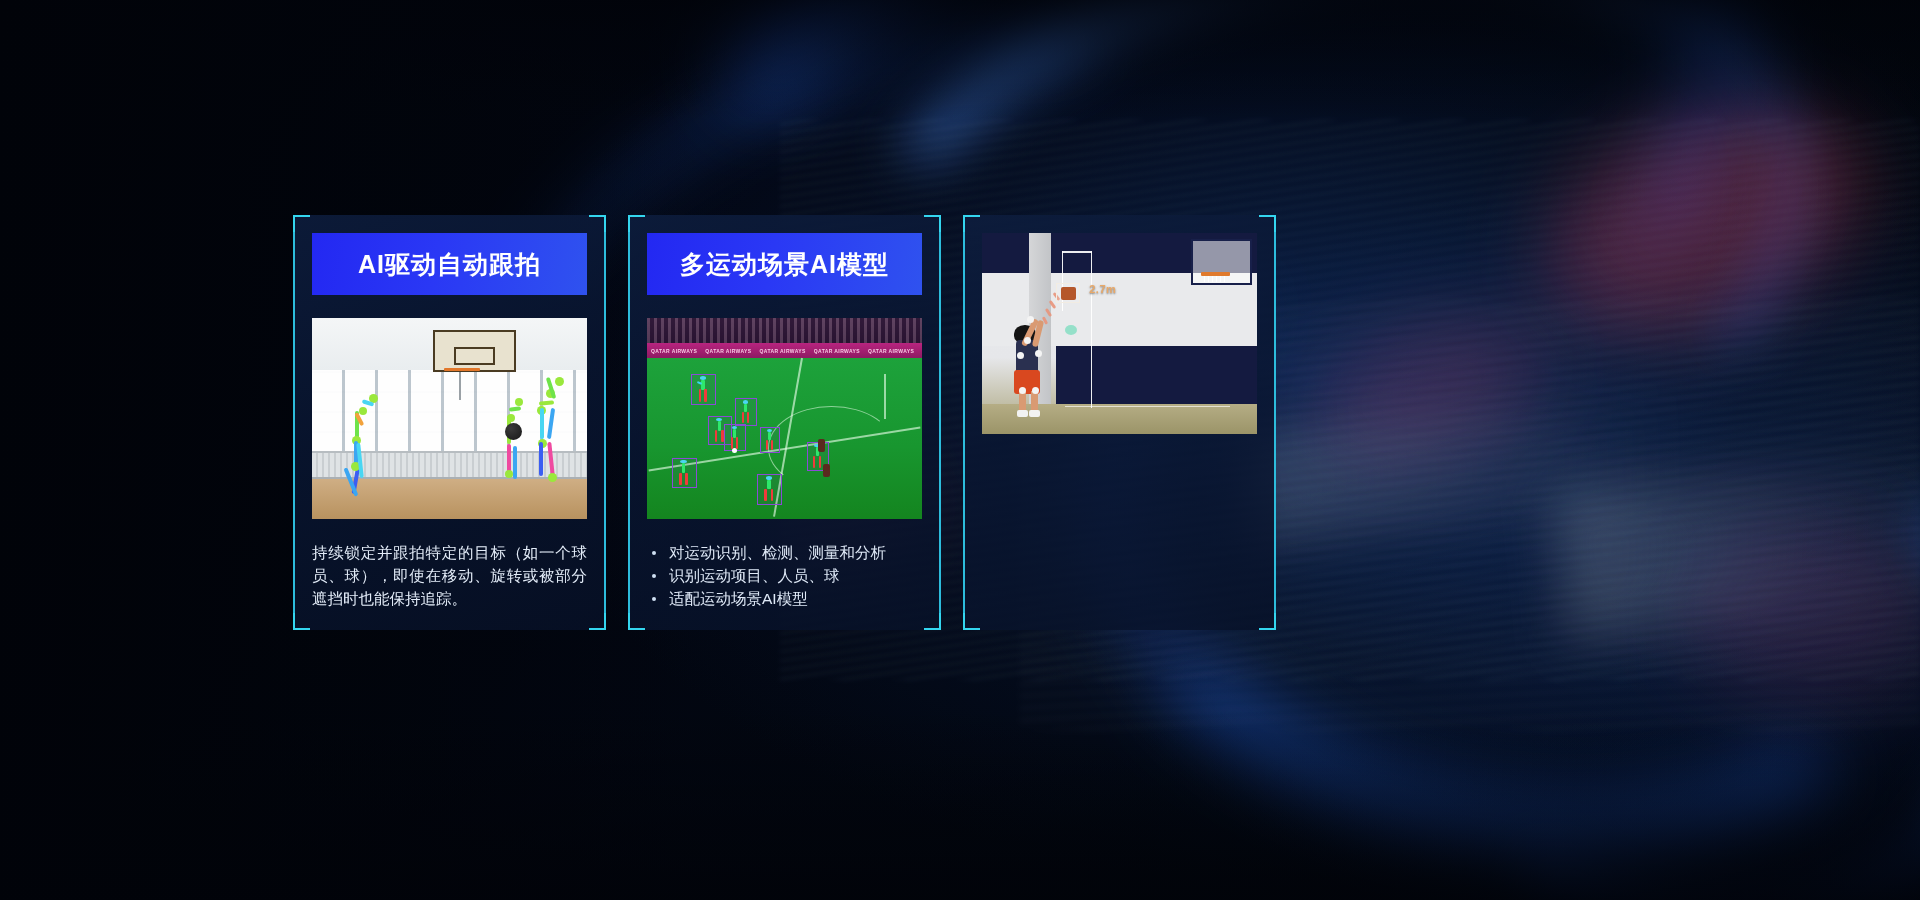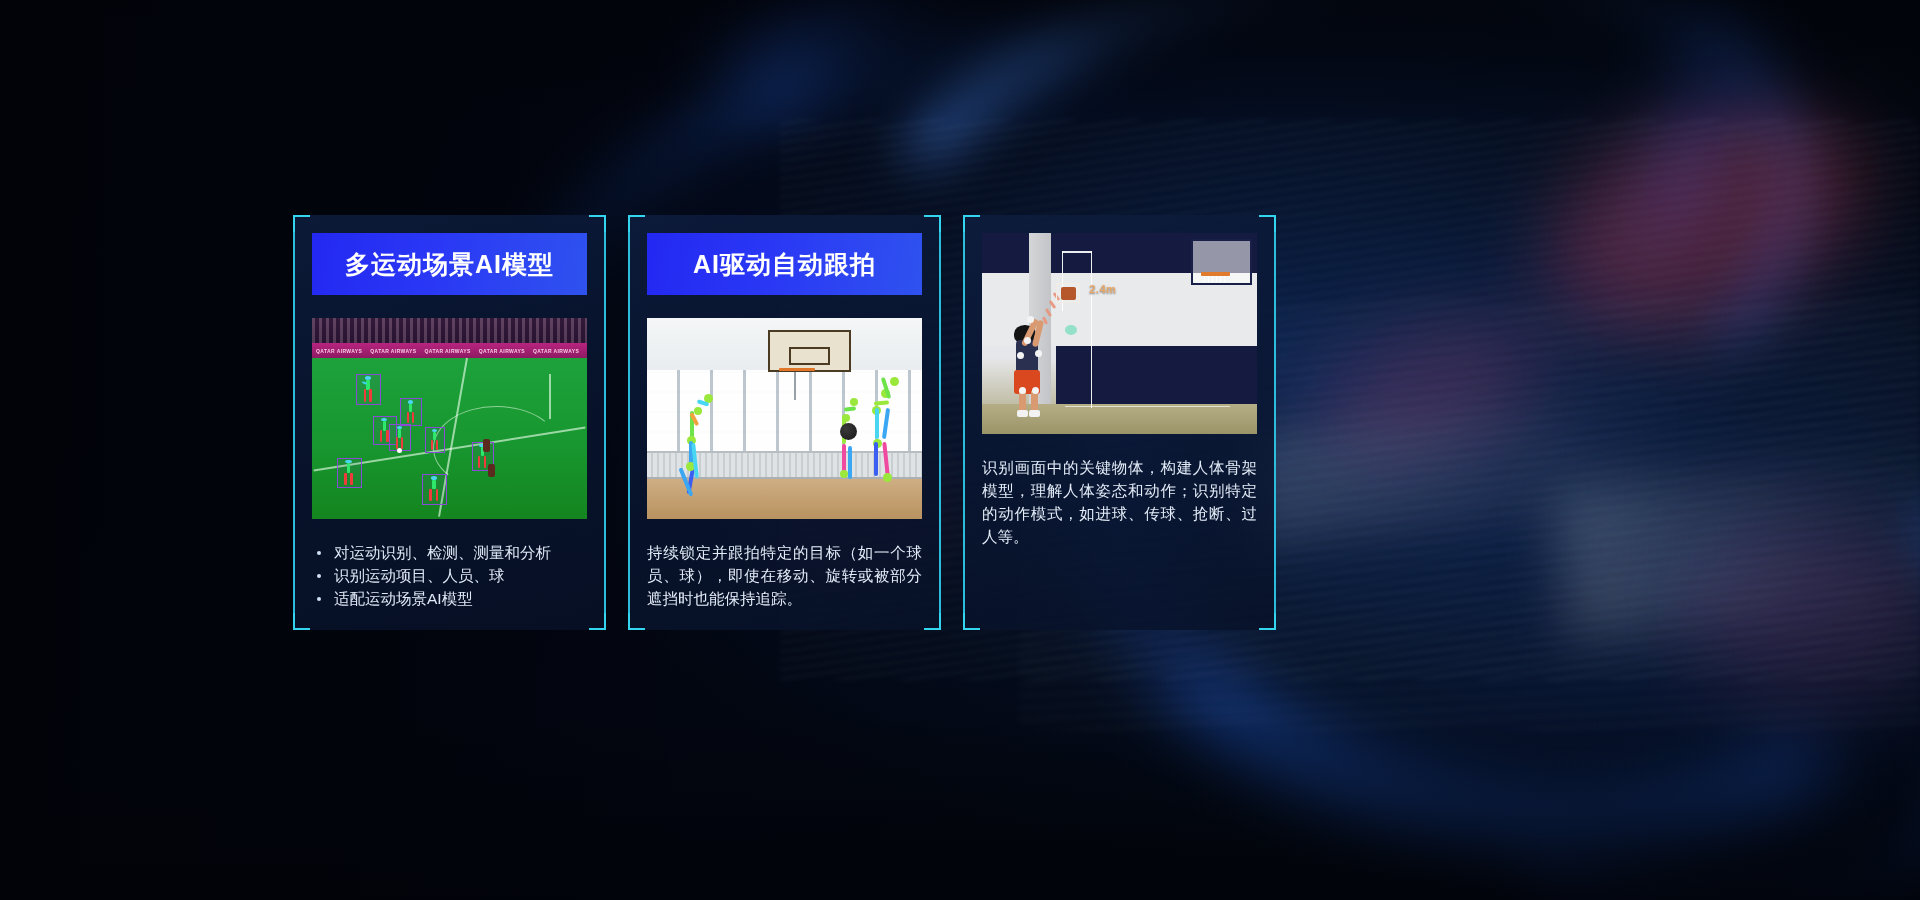--- a/index.html
+++ b/index.html
@@ -327,116 +327,20 @@
     <div class="card">
       <span class="corner c-tl"></span>
       <span class="corner c-tr"></span>
       <span class="corner c-bl"></span>
       <span class="corner c-br"></span>
       <span class="rail rail-l"></span>
       <span class="rail rail-r"></span>
 
       <div class="card-inner">
         <div class="title-bar">
-          <span class="title-text">多运动场景AI模型</span>
-        </div>
-
-        <div class="thumb t1">
-          <div class="crowd"></div>
-          <div class="adboard">
-            <span>QATAR AIRWAYS</span>
-            <span>QATAR AIRWAYS</span>
-            <span>QATAR AIRWAYS</span>
-            <span>QATAR AIRWAYS</span>
-            <span>QATAR AIRWAYS</span>
-            <span>QATAR AIRWAYS</span>
-
-          </div>
-          <div class="pitch">
-            <span class="line" style="left:56%;top:0;width:2px;height:100%;transform:rotate(10deg);transform-origin:top;"></span>
-            <span class="line" style="left:0;top:56%;width:100%;height:2px;transform:rotate(-9deg);"></span>
-            <span class="arc" style="left:44%;top:30%;width:46%;height:52%;"></span>
-            <span class="line" style="left:86%;top:10%;width:2px;height:28%;"></span>
-
-            <span class="det" style="left:16%;top:10%;width:9%;height:19%;">
-              <span class="head" style="left:36%;top:4%;width:26%;height:12%;"></span>
-              <span class="lim" style="left:40%;top:16%;width:16%;height:34%;background:#2ee86b;"></span>
-              <span class="lim" style="left:30%;top:48%;width:10%;height:44%;background:#f03b3b;"></span>
-              <span class="lim" style="left:54%;top:48%;width:10%;height:44%;background:#f03b3b;"></span>
-              <span class="lim" style="left:22%;top:24%;width:24%;height:7%;background:#3bd6f0;transform:rotate(24deg);"></span>
-            </span>
-            <span class="det" style="left:32%;top:25%;width:8%;height:17%;">
-              <span class="head" style="left:36%;top:4%;width:26%;height:13%;"></span>
-              <span class="lim" style="left:40%;top:17%;width:16%;height:33%;background:#2ee86b;"></span>
-              <span class="lim" style="left:28%;top:48%;width:11%;height:45%;background:#f03b3b;"></span>
-              <span class="lim" style="left:56%;top:48%;width:11%;height:45%;background:#f03b3b;"></span>
-            </span>
-            <span class="det" style="left:22%;top:36%;width:9%;height:18%;">
-              <span class="head" style="left:34%;top:3%;width:27%;height:13%;"></span>
-              <span class="lim" style="left:40%;top:16%;width:16%;height:34%;background:#2ee86b;"></span>
-              <span class="lim" style="left:28%;top:48%;width:11%;height:45%;background:#f03b3b;"></span>
-              <span class="lim" style="left:56%;top:48%;width:11%;height:45%;background:#f03b3b;"></span>
-            </span>
-            <span class="det" style="left:28%;top:41%;width:8%;height:17%;">
-              <span class="head" style="left:36%;top:4%;width:26%;height:13%;"></span>
-              <span class="lim" style="left:40%;top:17%;width:16%;height:33%;background:#2ee86b;"></span>
-              <span class="lim" style="left:28%;top:48%;width:11%;height:45%;background:#f03b3b;"></span>
-              <span class="lim" style="left:56%;top:48%;width:11%;height:45%;background:#f03b3b;"></span>
-            </span>
-            <span class="det" style="left:41%;top:43%;width:7.5%;height:16%;">
-              <span class="head" style="left:35%;top:4%;width:27%;height:13%;"></span>
-              <span class="lim" style="left:40%;top:17%;width:16%;height:33%;background:#2ee86b;"></span>
-              <span class="lim" style="left:28%;top:48%;width:11%;height:45%;background:#f03b3b;"></span>
-              <span class="lim" style="left:56%;top:48%;width:11%;height:45%;background:#f03b3b;"></span>
-            </span>
-            <span class="det" style="left:58%;top:52%;width:8%;height:18%;">
-              <span class="head" style="left:34%;top:4%;width:28%;height:13%;"></span>
-              <span class="lim" style="left:40%;top:17%;width:16%;height:33%;background:#2ee86b;"></span>
-              <span class="lim" style="left:28%;top:48%;width:11%;height:45%;background:#f03b3b;"></span>
-              <span class="lim" style="left:56%;top:48%;width:11%;height:45%;background:#f03b3b;"></span>
-            </span>
-            <span class="det" style="left:9%;top:62%;width:9%;height:19%;">
-              <span class="head" style="left:34%;top:3%;width:28%;height:13%;"></span>
-              <span class="lim" style="left:40%;top:16%;width:16%;height:34%;background:#2ee86b;"></span>
-              <span class="lim" style="left:28%;top:48%;width:11%;height:45%;background:#f03b3b;"></span>
-              <span class="lim" style="left:56%;top:48%;width:11%;height:45%;background:#f03b3b;"></span>
-            </span>
-            <span class="det" style="left:40%;top:72%;width:9%;height:19%;">
-              <span class="head" style="left:34%;top:3%;width:28%;height:13%;"></span>
-              <span class="lim" style="left:40%;top:16%;width:16%;height:34%;background:#2ee86b;"></span>
-              <span class="lim" style="left:28%;top:48%;width:11%;height:45%;background:#f03b3b;"></span>
-              <span class="lim" style="left:56%;top:48%;width:11%;height:45%;background:#f03b3b;"></span>
-            </span>
-
-            <span class="opp" style="left:62%;top:50%;width:7px;height:13px;"></span>
-            <span class="opp" style="left:64%;top:66%;width:7px;height:13px;"></span>
-            <span style="position:absolute;left:31%;top:56%;width:5px;height:5px;border-radius:50%;background:#fff;"></span>
-          </div>
-        </div>
-
-        <div class="body">
-          <ul class="bullets">
-            <li>对运动识别、检测、测量和分析</li>
-            <li>识别运动项目、人员、球</li>
-            <li>适配运动场景AI模型</li>
-          </ul>
-        </div>
-      </div>
-    </div>
-
-    <div class="card">
-      <span class="corner c-tl"></span>
-      <span class="corner c-tr"></span>
-      <span class="corner c-bl"></span>
-      <span class="corner c-br"></span>
-      <span class="rail rail-l"></span>
-      <span class="rail rail-r"></span>
-
-      <div class="card-inner">
-        <div class="title-bar">
           <span class="title-text">AI驱动自动跟拍</span>
         </div>
 
         <div class="thumb t2">
           <div class="wall-top"></div>
           <div class="windows"></div>
           <div class="radiator"></div>
           <div class="floor"></div>
 
           <div class="board">
@@ -492,20 +396,116 @@
 
     <div class="card">
       <span class="corner c-tl"></span>
       <span class="corner c-tr"></span>
       <span class="corner c-bl"></span>
       <span class="corner c-br"></span>
       <span class="rail rail-l"></span>
       <span class="rail rail-r"></span>
 
       <div class="card-inner">
+        <div class="title-bar">
+          <span class="title-text">多运动场景AI模型</span>
+        </div>
+
+        <div class="thumb t1">
+          <div class="crowd"></div>
+          <div class="adboard">
+            <span>QATAR AIRWAYS</span>
+            <span>QATAR AIRWAYS</span>
+            <span>QATAR AIRWAYS</span>
+            <span>QATAR AIRWAYS</span>
+            <span>QATAR AIRWAYS</span>
+            <span>QATAR AIRWAYS</span>
+
+          </div>
+          <div class="pitch">
+            <span class="line" style="left:56%;top:0;width:2px;height:100%;transform:rotate(10deg);transform-origin:top;"></span>
+            <span class="line" style="left:0;top:56%;width:100%;height:2px;transform:rotate(-9deg);"></span>
+            <span class="arc" style="left:44%;top:30%;width:46%;height:52%;"></span>
+            <span class="line" style="left:86%;top:10%;width:2px;height:28%;"></span>
+
+            <span class="det" style="left:16%;top:10%;width:9%;height:19%;">
+              <span class="head" style="left:36%;top:4%;width:26%;height:12%;"></span>
+              <span class="lim" style="left:40%;top:16%;width:16%;height:34%;background:#2ee86b;"></span>
+              <span class="lim" style="left:30%;top:48%;width:10%;height:44%;background:#f03b3b;"></span>
+              <span class="lim" style="left:54%;top:48%;width:10%;height:44%;background:#f03b3b;"></span>
+              <span class="lim" style="left:22%;top:24%;width:24%;height:7%;background:#3bd6f0;transform:rotate(24deg);"></span>
+            </span>
+            <span class="det" style="left:32%;top:25%;width:8%;height:17%;">
+              <span class="head" style="left:36%;top:4%;width:26%;height:13%;"></span>
+              <span class="lim" style="left:40%;top:17%;width:16%;height:33%;background:#2ee86b;"></span>
+              <span class="lim" style="left:28%;top:48%;width:11%;height:45%;background:#f03b3b;"></span>
+              <span class="lim" style="left:56%;top:48%;width:11%;height:45%;background:#f03b3b;"></span>
+            </span>
+            <span class="det" style="left:22%;top:36%;width:9%;height:18%;">
+              <span class="head" style="left:34%;top:3%;width:27%;height:13%;"></span>
+              <span class="lim" style="left:40%;top:16%;width:16%;height:34%;background:#2ee86b;"></span>
+              <span class="lim" style="left:28%;top:48%;width:11%;height:45%;background:#f03b3b;"></span>
+              <span class="lim" style="left:56%;top:48%;width:11%;height:45%;background:#f03b3b;"></span>
+            </span>
+            <span class="det" style="left:28%;top:41%;width:8%;height:17%;">
+              <span class="head" style="left:36%;top:4%;width:26%;height:13%;"></span>
+              <span class="lim" style="left:40%;top:17%;width:16%;height:33%;background:#2ee86b;"></span>
+              <span class="lim" style="left:28%;top:48%;width:11%;height:45%;background:#f03b3b;"></span>
+              <span class="lim" style="left:56%;top:48%;width:11%;height:45%;background:#f03b3b;"></span>
+            </span>
+            <span class="det" style="left:41%;top:43%;width:7.5%;height:16%;">
+              <span class="head" style="left:35%;top:4%;width:27%;height:13%;"></span>
+              <span class="lim" style="left:40%;top:17%;width:16%;height:33%;background:#2ee86b;"></span>
+              <span class="lim" style="left:28%;top:48%;width:11%;height:45%;background:#f03b3b;"></span>
+              <span class="lim" style="left:56%;top:48%;width:11%;height:45%;background:#f03b3b;"></span>
+            </span>
+            <span class="det" style="left:58%;top:52%;width:8%;height:18%;">
+              <span class="head" style="left:34%;top:4%;width:28%;height:13%;"></span>
+              <span class="lim" style="left:40%;top:17%;width:16%;height:33%;background:#2ee86b;"></span>
+              <span class="lim" style="left:28%;top:48%;width:11%;height:45%;background:#f03b3b;"></span>
+              <span class="lim" style="left:56%;top:48%;width:11%;height:45%;background:#f03b3b;"></span>
+            </span>
+            <span class="det" style="left:9%;top:62%;width:9%;height:19%;">
+              <span class="head" style="left:34%;top:3%;width:28%;height:13%;"></span>
+              <span class="lim" style="left:40%;top:16%;width:16%;height:34%;background:#2ee86b;"></span>
+              <span class="lim" style="left:28%;top:48%;width:11%;height:45%;background:#f03b3b;"></span>
+              <span class="lim" style="left:56%;top:48%;width:11%;height:45%;background:#f03b3b;"></span>
+            </span>
+            <span class="det" style="left:40%;top:72%;width:9%;height:19%;">
+              <span class="head" style="left:34%;top:3%;width:28%;height:13%;"></span>
+              <span class="lim" style="left:40%;top:16%;width:16%;height:34%;background:#2ee86b;"></span>
+              <span class="lim" style="left:28%;top:48%;width:11%;height:45%;background:#f03b3b;"></span>
+              <span class="lim" style="left:56%;top:48%;width:11%;height:45%;background:#f03b3b;"></span>
+            </span>
+
+            <span class="opp" style="left:62%;top:50%;width:7px;height:13px;"></span>
+            <span class="opp" style="left:64%;top:66%;width:7px;height:13px;"></span>
+            <span style="position:absolute;left:31%;top:56%;width:5px;height:5px;border-radius:50%;background:#fff;"></span>
+          </div>
+        </div>
+
+        <div class="body">
+          <ul class="bullets">
+            <li>对运动识别、检测、测量和分析</li>
+            <li>识别运动项目、人员、球</li>
+            <li>适配运动场景AI模型</li>
+          </ul>
+        </div>
+      </div>
+    </div>
+
+    <div class="card">
+      <span class="corner c-tl"></span>
+      <span class="corner c-tr"></span>
+      <span class="corner c-bl"></span>
+      <span class="corner c-br"></span>
+      <span class="rail rail-l"></span>
+      <span class="rail rail-r"></span>
+
+      <div class="card-inner">
 
         <div class="thumb t3">
           <div class="wallwhite"></div>
           <div class="navy-top"></div>
           <div class="lpad"></div>
           <div class="navy-low"></div>
           <div class="pillar"></div>
           <div class="floor3"></div>
 
           <div class="hoop">
@@ -519,21 +519,21 @@
           <span class="track-line" style="left:30%;top:86%;width:60%;height:1.4px;opacity:0.7;"></span>
 
           <span class="traj" style="left:25.5%;top:31%;width:9px;height:3px;transform:rotate(52deg);"></span>
           <span class="traj" style="left:24%;top:35%;width:9px;height:3px;transform:rotate(55deg);"></span>
           <span class="traj" style="left:22.5%;top:39%;width:9px;height:3px;transform:rotate(58deg);"></span>
           <span class="traj" style="left:21.5%;top:43%;width:8px;height:3px;transform:rotate(62deg);"></span>
 
           <div class="ballbox">
             <span class="bb"></span>
           </div>
-          <span class="dist">2.4m</span>
+          <span class="dist">2.7m</span>
           <span class="greenmark"></span>
 
           <div class="player3">
             <span class="p3-hair"></span>
             <span class="p3-body"></span>
             <span class="p3-shorts"></span>
             <span class="p3-arm" style="left:44%;top:-6%;height:30%;transform:rotate(26deg);"></span>
             <span class="p3-arm" style="left:60%;top:-4%;height:28%;transform:rotate(14deg);"></span>
             <span class="p3-leg" style="left:26%;top:70%;height:22%;"></span>
             <span class="p3-leg" style="left:52%;top:70%;height:22%;"></span>
@@ -541,20 +541,17 @@
             <span class="p3-shoe" style="left:48%;top:90%;"></span>
             <span class="p3-dot" style="left:36%;top:14%;"></span>
             <span class="p3-dot" style="left:22%;top:30%;"></span>
             <span class="p3-dot" style="left:60%;top:28%;"></span>
             <span class="p3-dot" style="left:26%;top:66%;"></span>
             <span class="p3-dot" style="left:54%;top:66%;"></span>
             <span class="p3-dot" style="left:44%;top:-8%;"></span>
           </div>
         </div>
 
-        <div class="body">
-          <p class="para">识别画面中的关键物体，构建人体骨架模型，理解人体姿态和动作；识别特定的动作模式，如进球、传球、抢断、过人等。</p>
-        </div>
       </div>
     </div>
 
   </div>
 </div>
 
 </body></html>

